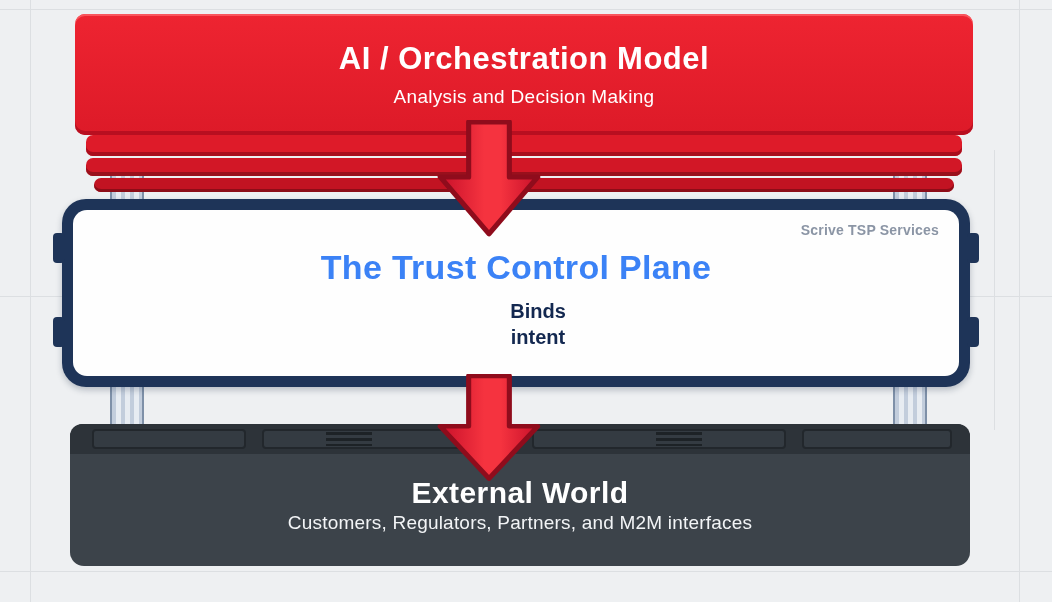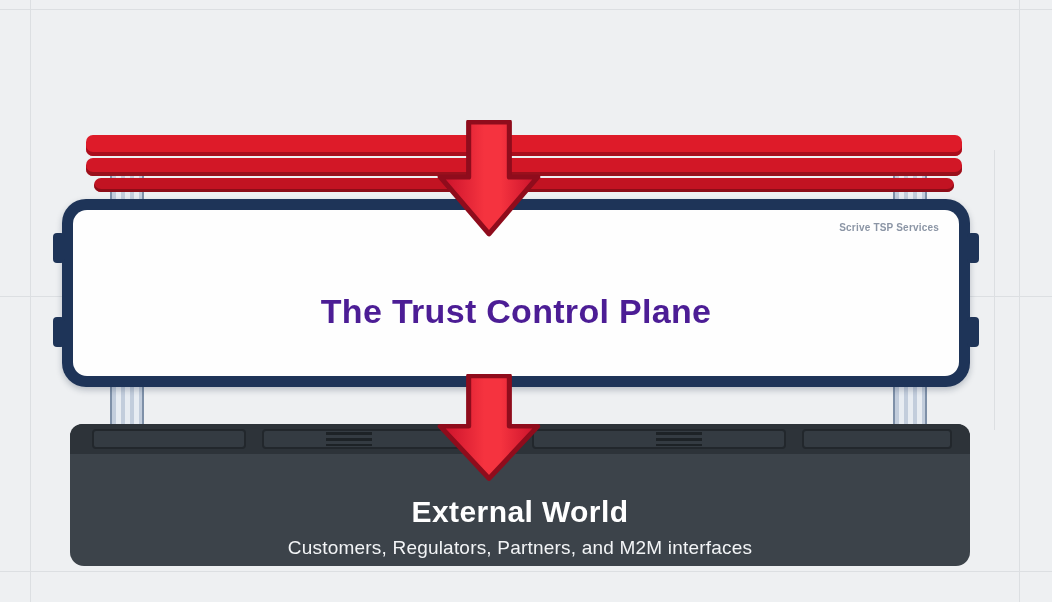--- a/index.html
+++ b/index.html
@@ -59,25 +59,25 @@
   }
   .tab{position:absolute;width:12px;height:30px;background:#1e3458;border-radius:4px;z-index:3;}
   .tab.l1{left:-9px;top:34px;}  .tab.l2{left:-9px;top:118px;}
   .tab.r1{right:-9px;top:34px;} .tab.r2{right:-9px;top:118px;}
   .trust-panel{
     position:absolute;left:11px;top:11px;right:11px;bottom:11px;
     background:#fefefe;border-radius:14px;
   }
   .tsp-badge{
     position:absolute;top:12px;right:20px;
-    font-size:10px;font-weight:700;color:#8b95a5;letter-spacing:.2px;
+    font-size:14px;font-weight:700;color:#8b95a5;letter-spacing:.2px;
   }
   .trust-title{
     position:absolute;top:38px;left:0;right:0;text-align:center;
-    font-size:34px;font-weight:800;color:#4c1d95;letter-spacing:.3px;margin-top:44px;
+    font-size:34px;font-weight:800;color:#3b82f6;letter-spacing:.3px;
   }
   .feature{
     position:absolute;top:88px;transform:translateX(-50%);
     text-align:center;font-size:20px;font-weight:700;color:#132850;line-height:26px;
   }
   .feature.f0{left:282px;}
   .feature.f1{left:465px;}
   .feature.f2{left:650px;}
 
   
@@ -93,35 +93,39 @@
   }
   .seg{position:absolute;top:5px;height:16px;border:2px solid #22272c;border-radius:4px;background:#343b42;}
   .seg.s0{left:22px;width:150px;}
   .seg.s1{left:192px;width:250px;}
   .seg.s2{left:462px;width:250px;}
   .seg.s3{left:732px;width:146px;}
   .slots{position:absolute;top:8px;width:46px;height:14px;
     background:repeating-linear-gradient(#1d2226 0 3px,#343b42 3px 6px);}
   .slots.g0{left:256px;}
   .slots.g1{left:586px;}
-  .ext-title{padding-top:71px;font-size:30px;font-weight:800;letter-spacing:.4px;}
-  .ext-sub{margin-top:8px;font-size:19px;font-weight:400;color:#f2f4f6;letter-spacing:.2px;}
+  .ext-title{padding-top:52px;font-size:30px;font-weight:800;letter-spacing:.4px;}
+  .ext-sub{margin-top:2px;font-size:19px;font-weight:400;color:#f2f4f6;letter-spacing:.2px;}
 </style>
 </head>
 <body>
 
 <div class="canvas">
 
   <div class="bp h" style="top:9px;left:0;width:1052px;"></div>
   <div class="bp h" style="top:296px;left:0;width:1052px;"></div>
   <div class="bp h" style="top:571px;left:0;width:1052px;"></div>
   <div class="bp v" style="left:30px;top:0;height:602px;"></div>
   <div class="bp v" style="left:1019px;top:0;height:602px;"></div>
   <div class="bp v" style="left:994px;top:150px;height:280px;"></div>
 
+  <div class="ai-block">
+    <div class="ai-title">AI / Orchestration Model</div>
+    <div class="ai-sub">Analysis and Decision Making</div>
+  </div>
   <div class="stack stack1"></div>
   <div class="stack stack2"></div>
   <div class="stack stack3"></div>
 
   <div class="pillar tl"></div>
   <div class="pillar tr"></div>
   <div class="pillar bl"></div>
   <div class="pillar br"></div>
 
   <div class="arrow arrow1">
@@ -139,20 +143,24 @@
   </div>
 
   <div class="trust-frame">
     <div class="tab l1"></div>
     <div class="tab l2"></div>
     <div class="tab r1"></div>
     <div class="tab r2"></div>
     <div class="trust-panel">
       <div class="tsp-badge">Scrive TSP Services</div>
       <div class="trust-title">The Trust Control Plane</div>
+      <div class="feature f1">
+        <span>Binds</span><br>
+        <span>intent</span>
+      </div>
     </div>
   </div>
 
   <div class="arrow arrow2">
     <svg viewBox="0 0 116 120" preserveAspectRatio="none">
       <defs>
         <linearGradient id="ag2" x1="0" y1="0" x2="1" y2="0">
           <stop offset="0" stop-color="#c8102a"></stop>
           <stop offset="0.45" stop-color="#f5333f"></stop>
           <stop offset="0.62" stop-color="#f5333f"></stop>

